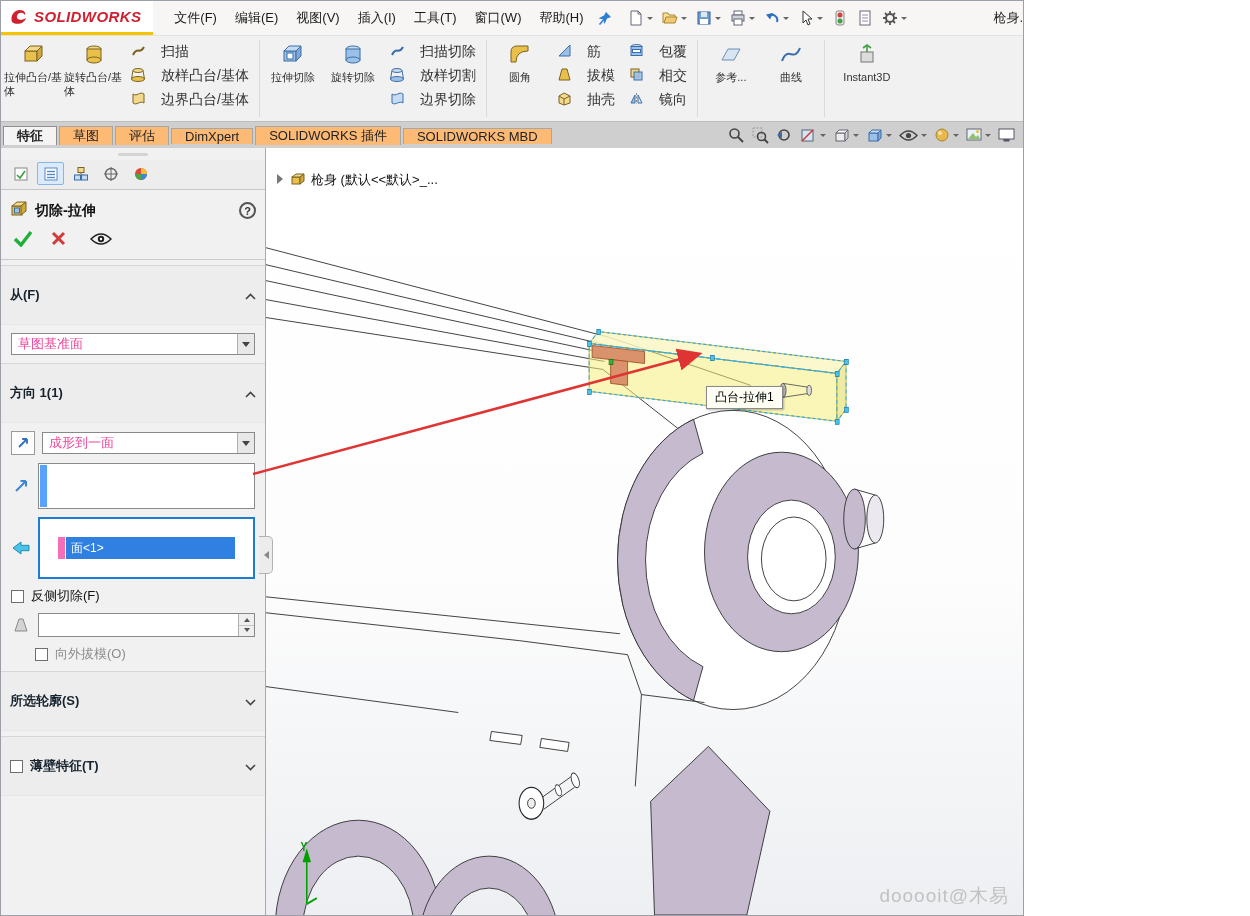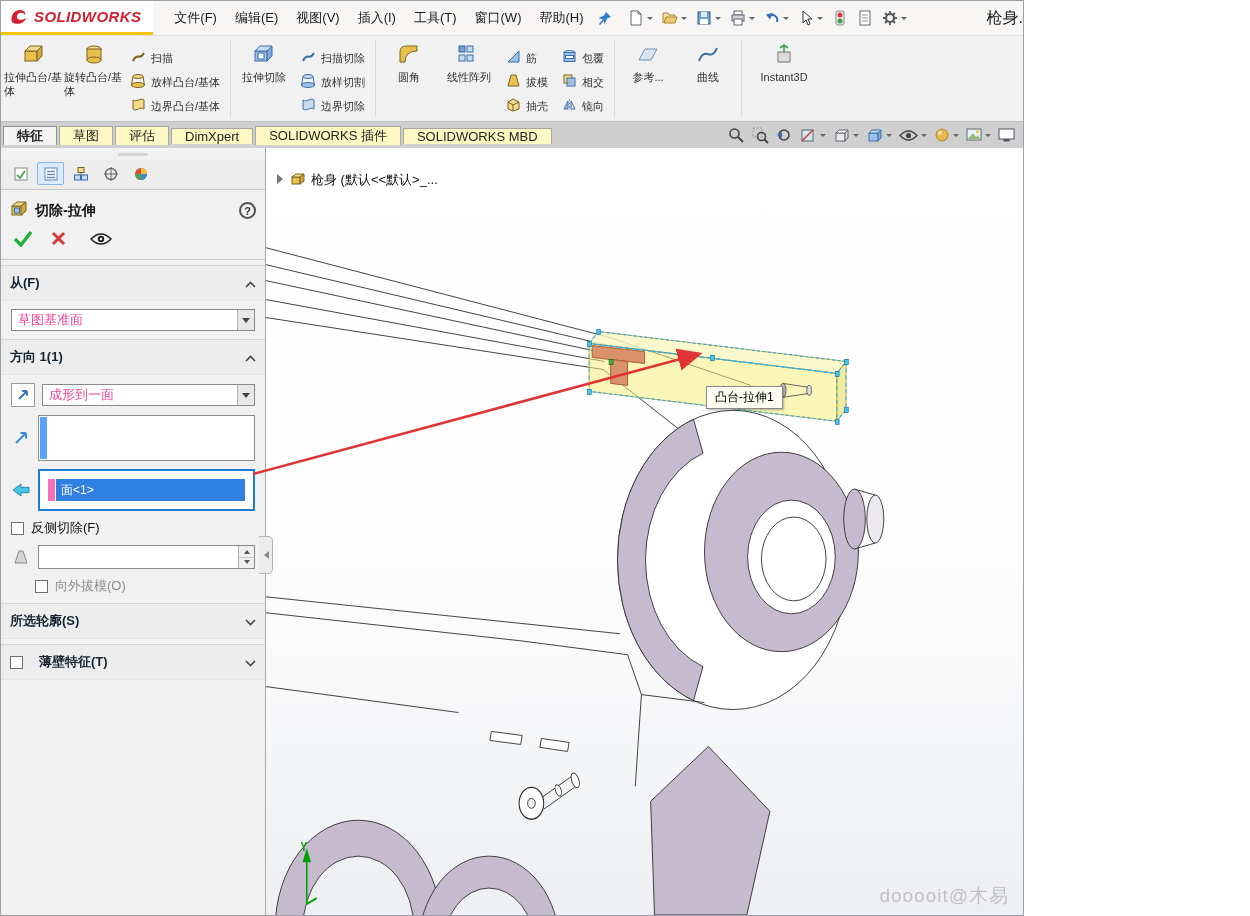--- a/index.html
+++ b/index.html
@@ -7,60 +7,60 @@
   .app{width:1024px;height:916px;display:flex;flex-direction:column;border:1px solid #9aa0a6}
   
   .menubar{height:34px;flex:0 0 34px;display:flex;align-items:center;background:#f7f6f5}
   .logo{height:34px;display:flex;align-items:center;gap:5px;padding:0 12px 0 8px;background:#fff;border-bottom:3px solid #f5c400}
   .logo-text{color:#cf2030;font-weight:bold;font-size:15px;letter-spacing:.4px;font-style:italic}
   .menus{display:flex;margin-left:12px}
   .menu-item{padding:5px 9px;font-size:13px;color:#1a1a1a;cursor:default}
   .tb{display:flex;align-items:center;margin-left:8px;gap:1px}
   .tb-btn{display:flex;align-items:center;padding:3px 4px;border-radius:2px}
   .caret{width:0;height:0;border:3.5px solid transparent;border-top-color:#666;margin:4px 0 0 3px}
-  .doc-title{margin-left:auto;font-size:16px;color:#222;padding-right:0;white-space:nowrap}
+  .doc-title{margin-left:auto;font-size:13px;color:#222;padding-right:0;white-space:nowrap}
   
   .ribbon{height:86px;flex:0 0 86px;background:#f1f1f1;display:flex;align-items:stretch;padding:0 3px;border-top:1px solid #e3e3e3}
   .rb-big{width:60px;display:flex;flex-direction:column;align-items:center;padding-top:7px;font-size:11px;text-align:left;color:#333;line-height:1.25}
   .rb-big svg{margin-bottom:2px}
   .rb-stack{display:flex;flex-direction:column;justify-content:center;gap:1px;padding:0 3px}
-  .rb-small{display:flex;align-items:flex-end;gap:5px;font-size:11px;color:#333;height:23px;padding:0 4px;white-space:nowrap}
+  .rb-small{display:flex;align-items:flex-start;gap:15px;font-size:14px;color:#333;height:23px;padding:0 4px;white-space:nowrap}
   .rb-sep{width:1px;background:#dadada;margin:4px 3px}
   
   .tabbar{height:27px;flex:0 0 27px;background:#cfcfcf;display:flex;align-items:center;border-top:1px solid #bdbdbd}
-  .tab{display:flex;align-items:center;padding:0 13px;font-size:13px;color:#222;background:#fef9c3;border:1px solid #a6a6a6;border-bottom:none;margin:1px 0 0 2px;white-space:nowrap}
+  .tab{display:flex;align-items:center;padding:0 13px;font-size:13px;color:#222;background:#fdba74;border:1px solid #a6a6a6;border-bottom:none;margin:1px 0 0 2px;white-space:nowrap}
   .tab.active{background:#f4f4f4;border-color:#8f8f8f;font-weight:bold}
   .view-tools{margin-left:auto;display:flex;align-items:center;gap:7px;padding-right:8px}
   .vt-btn{display:flex;align-items:center}
   
   .main{flex:1;position:relative;display:flex;min-height:0}
   
   .pm{width:265px;flex:0 0 265px;background:#f1f1f1;border-right:1px solid #a9a9a9;overflow:hidden;font-size:13px}
   .pm-grip{height:12px;display:flex;align-items:center;justify-content:center}
   .pm-grip i{width:30px;height:3px;background:#d4d4d4;border-radius:2px}
   .pm-tabs{display:flex;gap:3px;padding:2px 6px 4px;border-bottom:1px solid #c6c6c6;background:#ededed}
   .pm-tab{width:27px;height:23px;display:flex;align-items:center;justify-content:center;border:1px solid transparent;border-radius:2px}
   .pm-tab.active{background:#dcebfb;border-color:#86b7e8}
   .pm-title{display:flex;align-items:center;gap:7px;padding:10px 9px 5px;font-size:14px;font-weight:bold;color:#111}
   .pm-help{margin-left:auto;width:17px;height:17px;border:2px solid #555;border-radius:50%;font-size:11px;font-weight:bold;color:#333;display:flex;align-items:center;justify-content:center}
   .pm-actions{display:flex;align-items:center;gap:18px;padding:4px 12px 9px;border-bottom:1px solid #c9c9c9}
-  .sec-h{display:flex;align-items:center;gap:16px;padding:8px 9px;font-size:13px;font-weight:bold;color:#16232f;border-top:1px solid #d6d6d6;border-bottom:1px solid #e6e6e6;background:#ededed;margin-top:5px}
+  .sec-h{display:flex;align-items:center;gap:7px;padding:20px 9px;font-size:13px;font-weight:bold;color:#16232f;border-top:1px solid #d6d6d6;border-bottom:1px solid #e6e6e6;background:#ededed;margin-top:5px}
   .sec-h .chev{margin-left:auto}
   .row{display:flex;align-items:center;gap:7px;margin:8px 10px}
   .dropdown{flex:1;height:22px;background:#fff;border:1px solid #898989;display:flex;align-items:center;padding-left:6px;font-size:13px;color:#ec4899}
   .dd-btn{margin-left:auto;align-self:stretch;width:17px;background:#e8e8e8;border-left:1px solid #b0b0b0;display:flex;align-items:center;justify-content:center}
   .dd-caret{width:0;height:0;border:4px solid transparent;border-top:5px solid #444;margin-top:5px}
   .mini-btn{width:24px;height:24px;background:#fdfdfd;border:1px solid #9a9a9a;display:flex;align-items:center;justify-content:center;flex:0 0 24px}
   .picon{width:20px;flex:0 0 20px;display:flex;justify-content:center}
   .selbox{flex:1;background:#fff;border:1px solid #898989;display:flex;padding:1px}
   .selbox .strip{width:7px}
   .strip-blue{background:#57a2ff}
   .strip-pink{background:#f56fb8}
   .selbox.tall{height:46px}
-  .selbox.active{border:2px solid #1c7cd6;padding:8px}
+  .selbox.active{border:2px solid #1c7cd6;padding:18px}
   .sel-item{flex:1;margin-left:1px;background:#2f80e0;color:#fff;font-size:12px;display:flex;align-items:center;padding-left:5px;height:22px}
   .cb{width:13px;height:13px;background:#fff;border:1px solid #6e6e6e;flex:0 0 13px}
   .cb-label{font-size:13px;color:#111}
   .row.disabled .cb-label{color:#8c8c8c}
   .indent{margin-left:34px}
   .spinbox{flex:1;height:24px;background:#fff;border:1px solid #898989;display:flex}
   .spin-col{margin-left:auto;width:16px;border-left:1px solid #b0b0b0;display:flex;flex-direction:column}
   .spin-up,.spin-down{flex:1;display:flex;align-items:center;justify-content:center;background:#efefef}
   .spin-up{border-bottom:1px solid #c6c6c6}
   .tri-u{width:0;height:0;border:3px solid transparent;border-bottom:4px solid #555;margin-top:-2px}
@@ -215,20 +215,28 @@
     <div class="rb-sep"></div>
     <div class="rb-big">
       <span><svg width="24" height="22">
             <rect x="3" y="8" width="12" height="10" fill="#9cc0e8" stroke="#3a6ea8"></rect>
             <polygon points="3,8 8,3 20,3 15,8" fill="#c7dcf2" stroke="#3a6ea8"></polygon>
             <polygon points="15,8 20,3 20,13 15,18" fill="#7fa8d8" stroke="#3a6ea8"></polygon>
             <rect x="6" y="10" width="6" height="6" fill="#fff" stroke="#3a6ea8"></rect>
           </svg></span>
       <span>拉伸切除</span>
     </div>
+    <div class="rb-big">
+      <span><svg width="24" height="22">
+            <ellipse cx="12" cy="6" rx="7" ry="3" fill="#c7dcf2" stroke="#3a6ea8"></ellipse>
+            <rect x="5" y="6" width="14" height="11" fill="#9cc0e8" stroke="#3a6ea8"></rect>
+            <ellipse cx="12" cy="17" rx="7" ry="3" fill="#9cc0e8" stroke="#3a6ea8"></ellipse>
+          </svg></span>
+      <span>旋转切除</span>
+    </div>
     <div class="rb-stack">
       <div class="rb-small">
         <span><svg width="15" height="15">
               <path d="M2,12 C6,3 9,12 13,4" stroke="#3a6ea8" fill="none" stroke-width="2"></path>
             </svg></span>
         <span>扫描切除</span>
       </div>
       <div class="rb-small">
         <span><svg width="15" height="15">
               <ellipse cx="7" cy="3.5" rx="5" ry="2" fill="#c7dcf2" stroke="#3a6ea8"></ellipse>
@@ -244,29 +252,20 @@
             </svg></span>
         <span>边界切除</span>
       </div>
     </div>
     <div class="rb-sep"></div>
     <div class="rb-big">
       <span><svg width="24" height="22">
             <path d="M3,19 L3,9 Q3,3 9,3 L20,3 L20,8 Q8,8 8,19 Z" fill="#e8c04a" stroke="#7a6322"></path>
           </svg></span>
       <span>圆角</span>
-    </div>
-    <div class="rb-big">
-      <span><svg width="24" height="22">
-            <rect x="2" y="3" width="6" height="6" fill="#6f9fd0" stroke="#3a6ea8"></rect>
-            <rect x="10" y="3" width="6" height="6" fill="#c7dcf2" stroke="#3a6ea8"></rect>
-            <rect x="2" y="12" width="6" height="6" fill="#c7dcf2" stroke="#3a6ea8"></rect>
-            <rect x="10" y="12" width="6" height="6" fill="#c7dcf2" stroke="#3a6ea8"></rect>
-          </svg></span>
-      <span>线性阵列</span>
     </div>
     <div class="rb-stack">
       <div class="rb-small">
         <span><svg width="15" height="15">
               <polygon points="2,13 13,13 13,2" fill="#9cc0e8" stroke="#3a6ea8"></polygon>
             </svg></span>
         <span>筋</span>
       </div>
       <div class="rb-small">
         <span><svg width="15" height="15">

